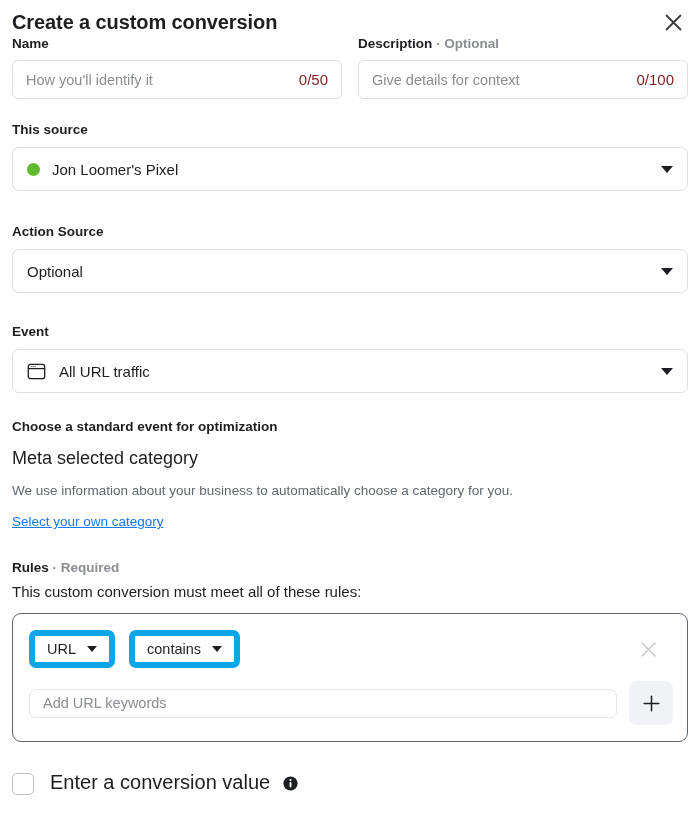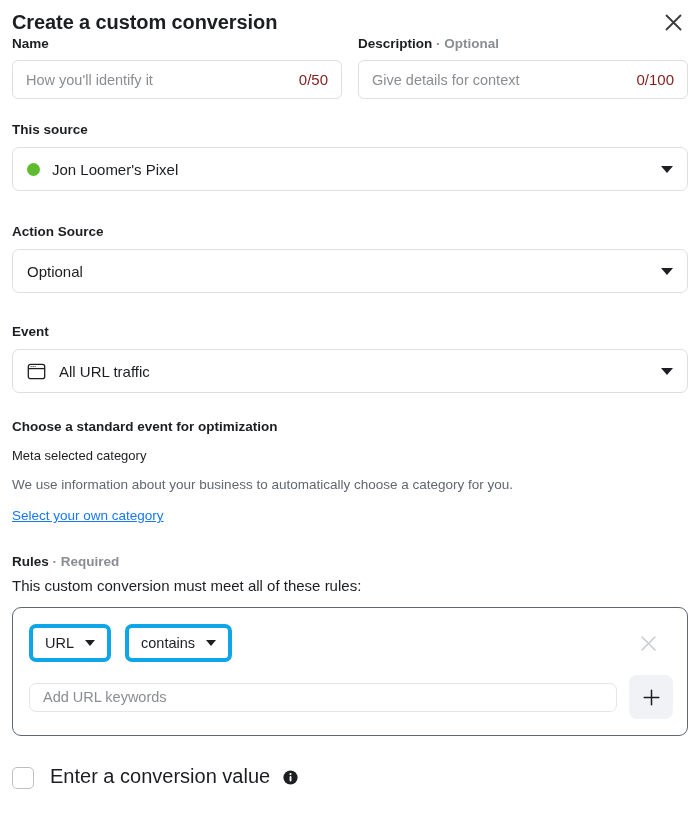--- a/index.html
+++ b/index.html
@@ -47,34 +47,34 @@
     font-size: 15px; color: #1c1e21; cursor: pointer;
   }
   .select-text { flex: 1 1 auto; white-space: nowrap; overflow: hidden; text-overflow: ellipsis; }
   .caret { width: 0; height: 0; border-left: 6px solid transparent; border-right: 6px solid transparent;
            border-top: 7px solid #1c1e21; margin-left: 10px; flex: none; }
   .status-dot { width: 13px; height: 13px; border-radius: 50%; margin-right: 12px; flex: none; }
   .event-icon { margin-right: 13px; flex: none; display: flex; align-items: center; }
 
   
   .opt-heading { font-size: 13.5px; font-weight: bold; color: #1c1e21; margin-top: 26px; }
-  .opt-sub { font-size: 13px; color: #1c1e21; margin-top: 14px; }
+  .opt-sub { font-size: 18px; color: #1c1e21; margin-top: 14px; }
   .opt-desc { font-size: 13.5px; color: #606770; margin-top: 13px; line-height: 18px; }
   .opt-link { font-size: 13.5px; color: #1877f2; text-decoration: underline; margin-top: 14px; display: inline-block; cursor: pointer; }
 
   
   .rules-head { margin-top: 29px; font-size: 13.5px; }
   .rules-sentence { font-size: 15px; color: #1c1e21; margin-top: 7px; }
   .rules-card {
     margin-top: 13px; border: 1px solid #606770; border-radius: 9px;
     padding: 16px 14px 16px 16px; background: #fff;
   }
   .rule-row-top { display: flex; align-items: center; gap: 14px; }
   .mini-select {
-    height: 38px; border: 4px solid #0ea5e9; border-radius: 7px; background: #fff;
+    height: 38px; border: 6px solid #0ea5e9; border-radius: 7px; background: #fff;
     display: flex; align-items: center; padding: 0 12px; font-size: 14.5px;
     color: #1c1e21; cursor: pointer;
   }
   .mini-select .caret { border-left-width: 5px; border-right-width: 5px; border-top-width: 6px; margin-left: 11px; }
   .rule-remove { margin-left: auto; width: 26px; height: 26px; display: flex; align-items: center;
                  justify-content: center; cursor: pointer; margin-right: 12px; }
   .rule-row-bottom { display: flex; align-items: center; gap: 12px; margin-top: 13px; }
   .kw-input {
     flex: 1 1 auto; height: 29px; border: 1px solid #e4e6eb; border-radius: 7px;
     display: flex; align-items: center; padding: 0 13px; font-size: 14.5px; color: #8a8d91;

